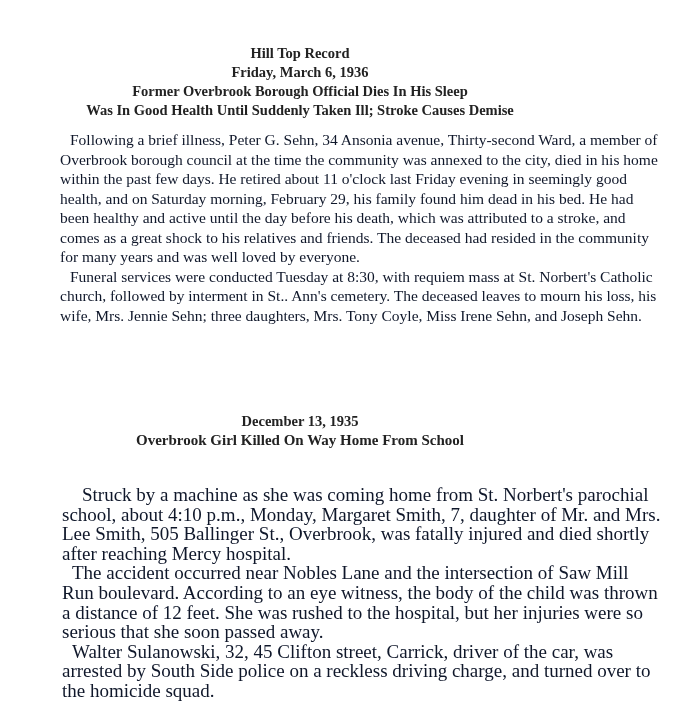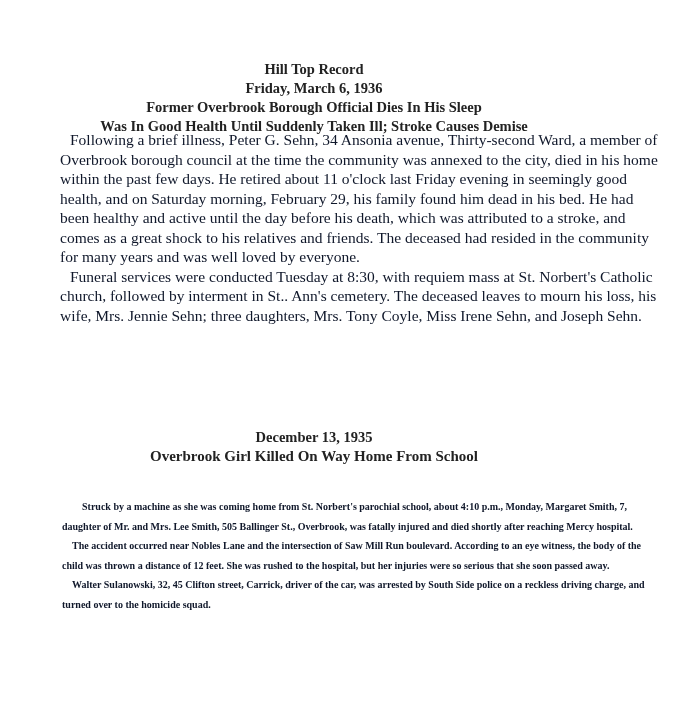--- a/index.html
+++ b/index.html
@@ -1,32 +1,32 @@
 <!DOCTYPE html>
 <html><head>
   <meta charset="utf-8">
   <style>
     html, body { margin: 0; padding: 0; background: #ffffff; }
     body {
       width: 700px; height: 715px; position: relative; overflow: hidden;
       font-family: "Liberation Serif", "DejaVu Serif", serif;
       color: #1a1a1a;
     }
-    .article { position: absolute; left: 14px; width: 600px; margin-top: 16px; }
+    .article { position: absolute; left: 0; width: 600px; }
     .heading {
       text-align: center; font-weight: bold; font-size: 14.5px; line-height: 19px;
       color: #222;
     }
     .body-p {
       position: absolute; left: 60px; width: 600px;
       font-size: 15.5px; line-height: 19.5px; color: #0f172a;
     }
     .body-p p { margin: 0; }
     .indent { text-indent: 10px; }
-    .bold-body { font-weight: bold; font-size: 10px; line-height: 19.6px; margin-top: 12px; }
+    .bold-body { font-weight: normal; font-size: 19px; line-height: 19.6px; }
     .indent2 { text-indent: 20px; }
   </style>
 </head>
 <body>
 
 <div class="article" style="top:44px;">
   <div class="heading">Hill Top Record</div>
   <div class="heading">Friday, March 6, 1936</div>
   <div class="heading">Former Overbrook Borough Official Dies In His Sleep</div>
   <div class="heading">Was In Good Health Until Suddenly Taken Ill;  Stroke Causes Demise</div>

